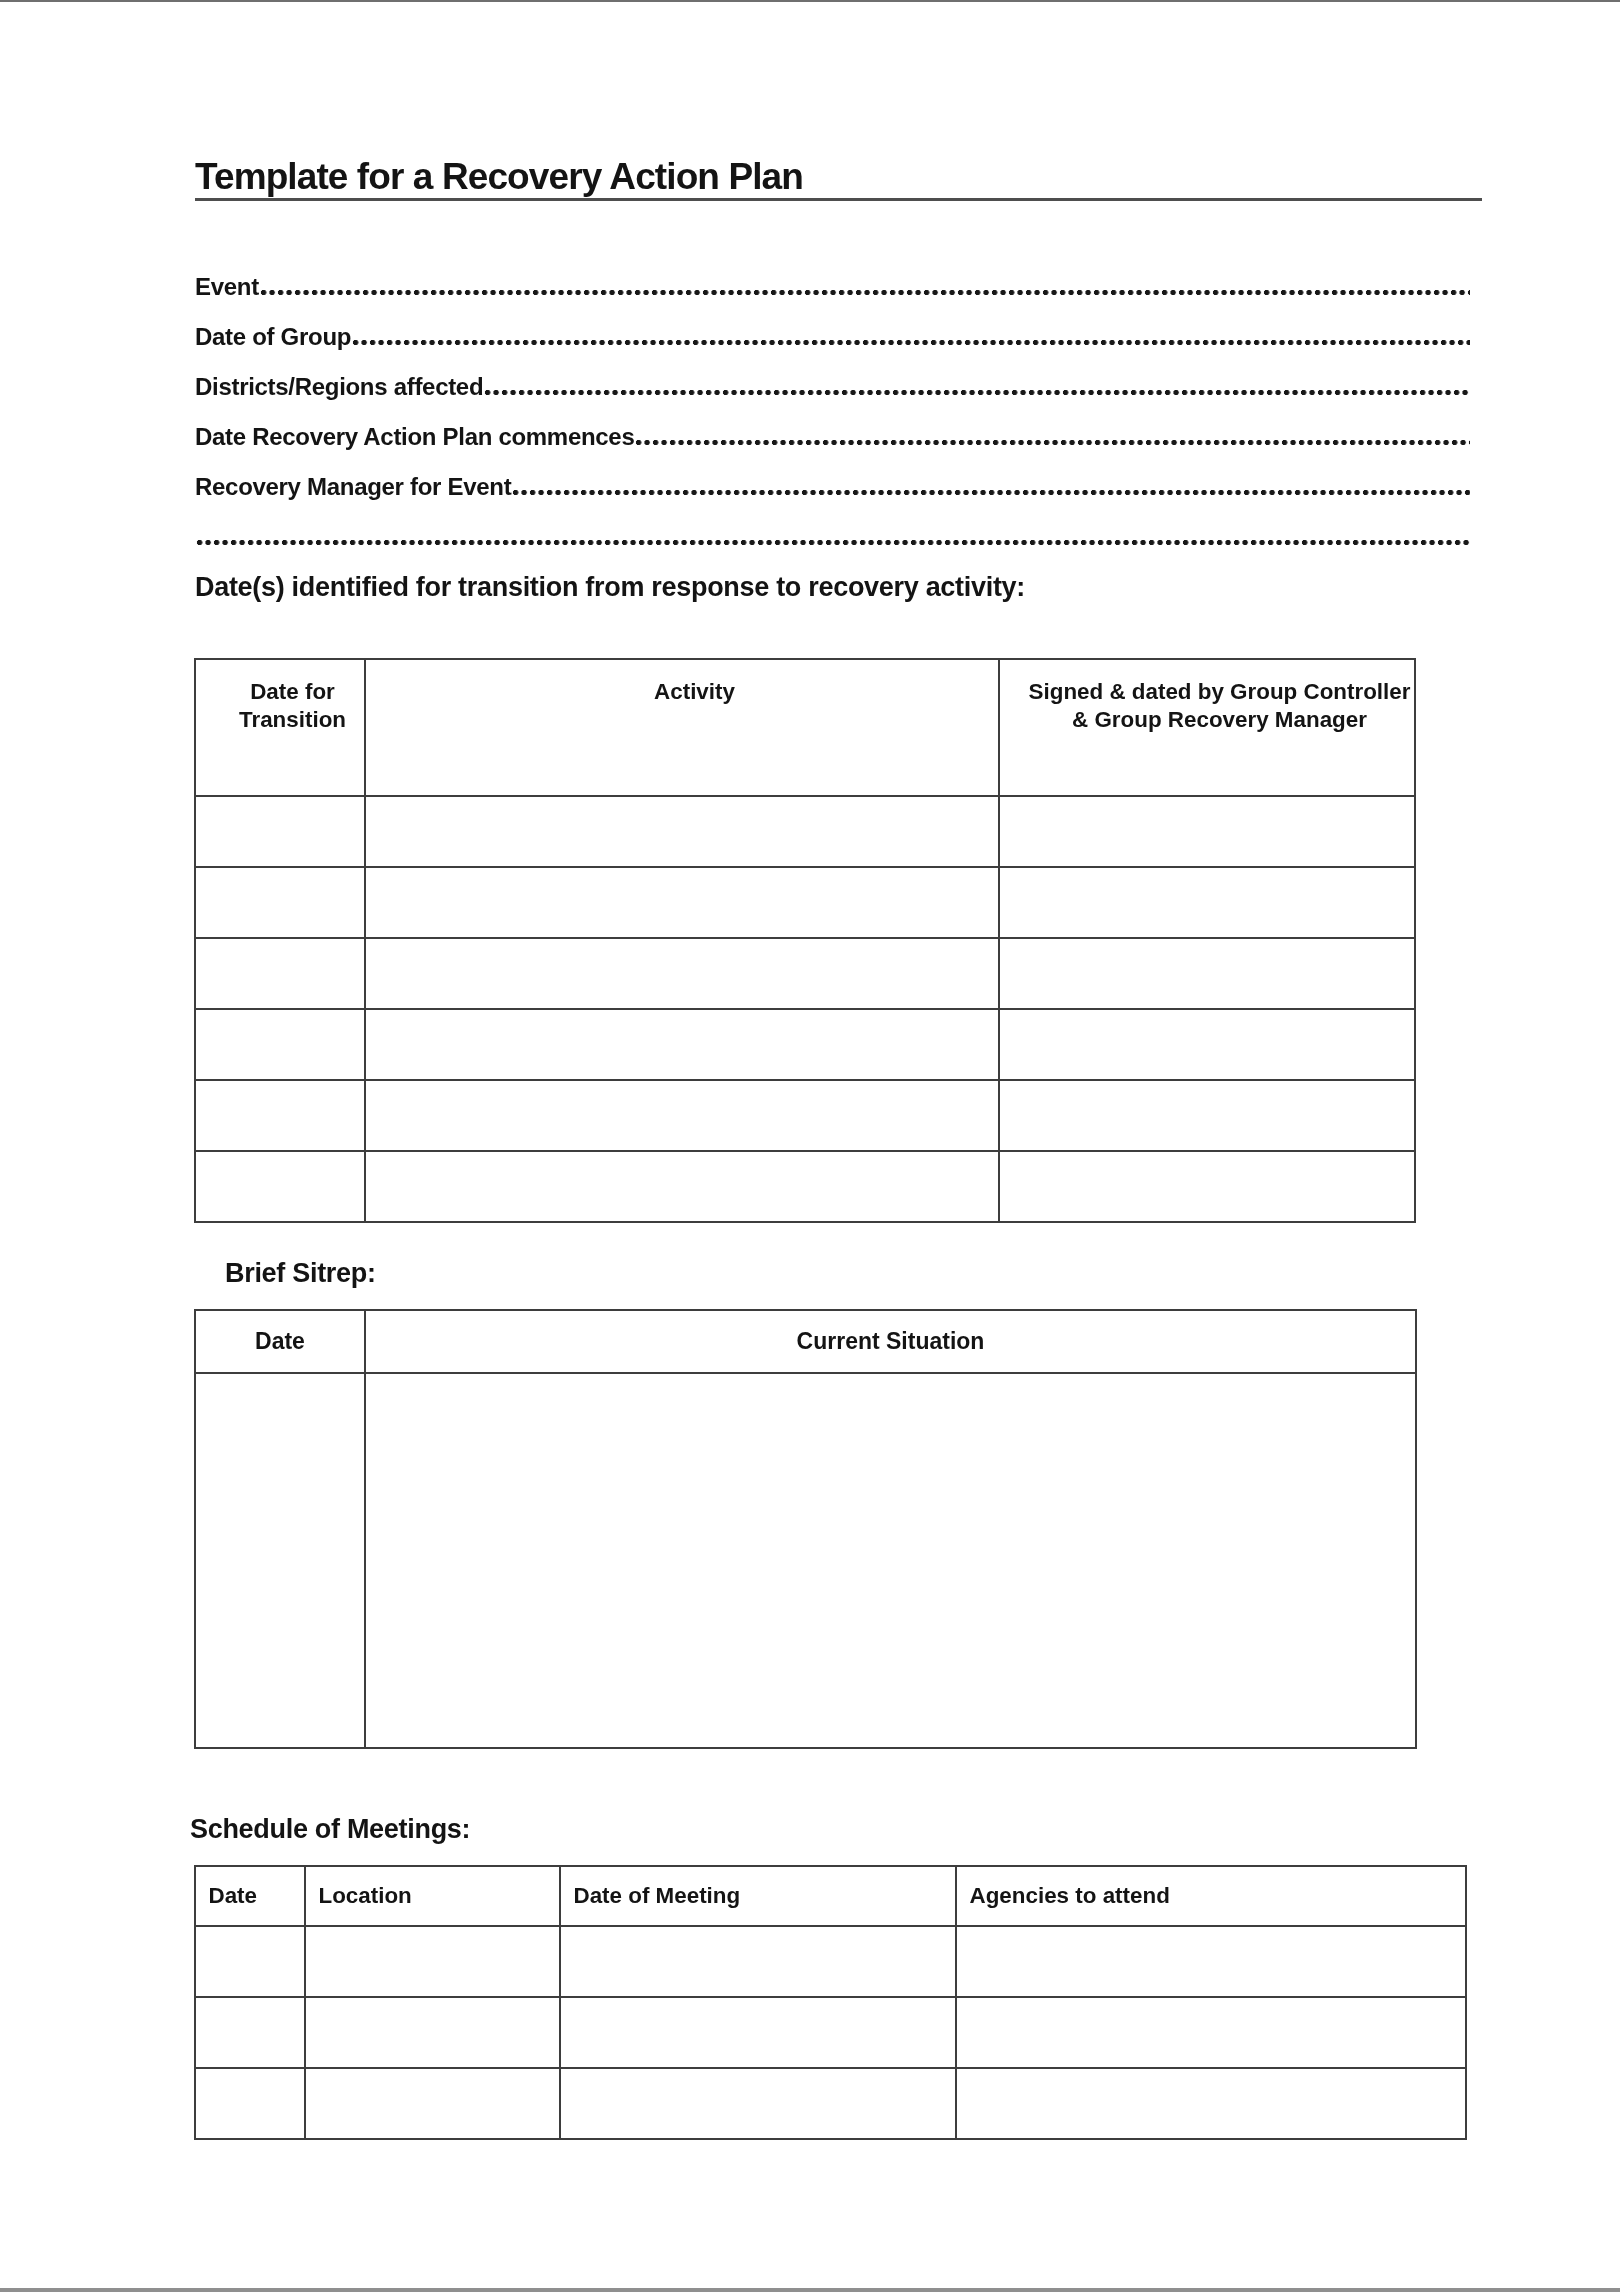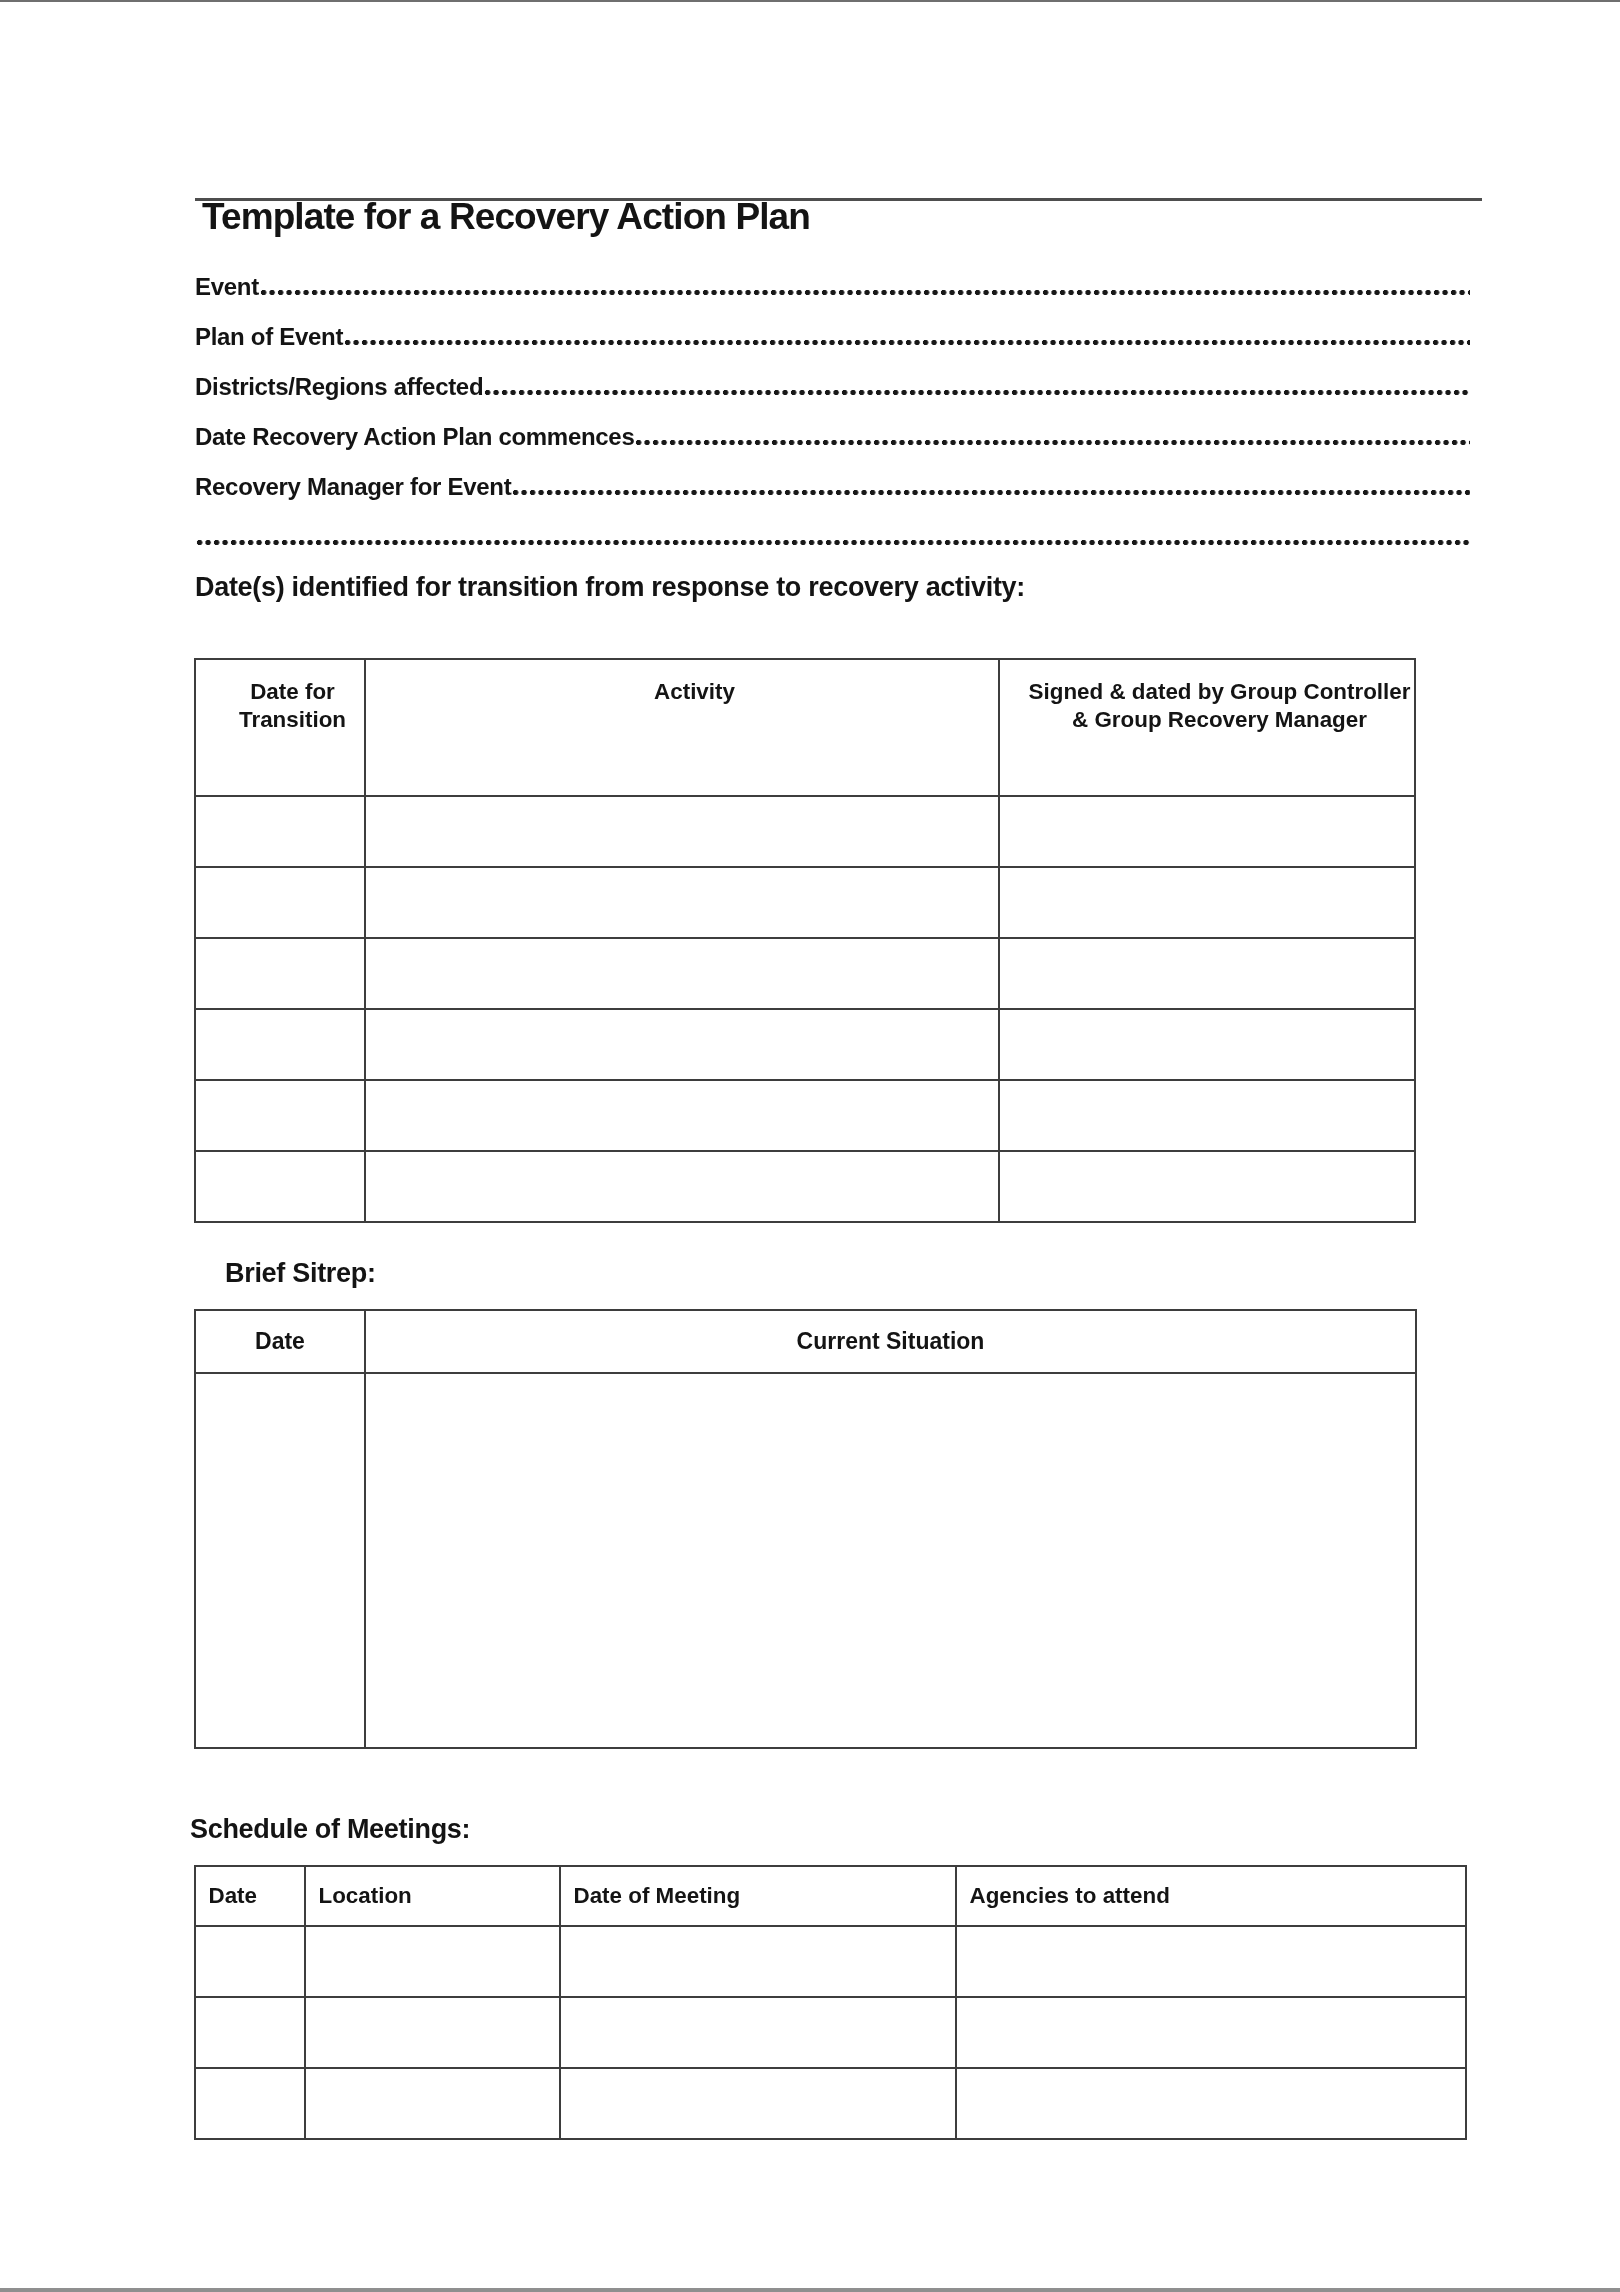--- a/index.html
+++ b/index.html
@@ -10,22 +10,22 @@
     overflow:hidden;
     font-family:"Liberation Sans", sans-serif;
     font-weight:700;
     color:#141414;
   }
   
   .edge-top{position:absolute;left:0;top:0;width:1620px;height:1.8px;background:#6f6f6f;}
   .edge-bottom{position:absolute;left:0;bottom:0;width:1620px;height:5.4px;background:#8f8f8f;}
 
   .doc-title{
-    position:absolute;left:202px;top:156px;
-    font-size:37px;letter-spacing:-0.9px;white-space:nowrap;margin-top:40px;
+    position:absolute;left:195px;top:156px;
+    font-size:37px;letter-spacing:-0.9px;white-space:nowrap;
   }
   .title-rule{
     position:absolute;left:195px;top:198px;width:1287px;height:2.7px;background:#4e4e4e;
   }
 
   .fields{position:absolute;left:195px;top:255px;width:1275px;}
   .field-row{display:flex;align-items:flex-end;height:50px;}
   .field-label{font-size:24px;line-height:36px;white-space:nowrap;letter-spacing:-0.3px;}
   .leader{
     flex:1;height:9px;margin-bottom:8px;margin-left:0.9px;
@@ -71,21 +71,21 @@
 
   <div class="doc-title">Template for a Recovery Action Plan</div>
   <div class="title-rule"></div>
 
   <div class="fields">
     <div class="field-row">
       <span class="field-label">Event</span>
       <span class="leader"></span>
     </div>
     <div class="field-row">
-      <span class="field-label">Plan of Event</span>
+      <span class="field-label">Date of Group</span>
       <span class="leader"></span>
     </div>
     <div class="field-row">
       <span class="field-label">Districts/Regions affected</span>
       <span class="leader"></span>
     </div>
     <div class="field-row">
       <span class="field-label">Date Recovery Action Plan commences</span>
       <span class="leader"></span>
     </div>

